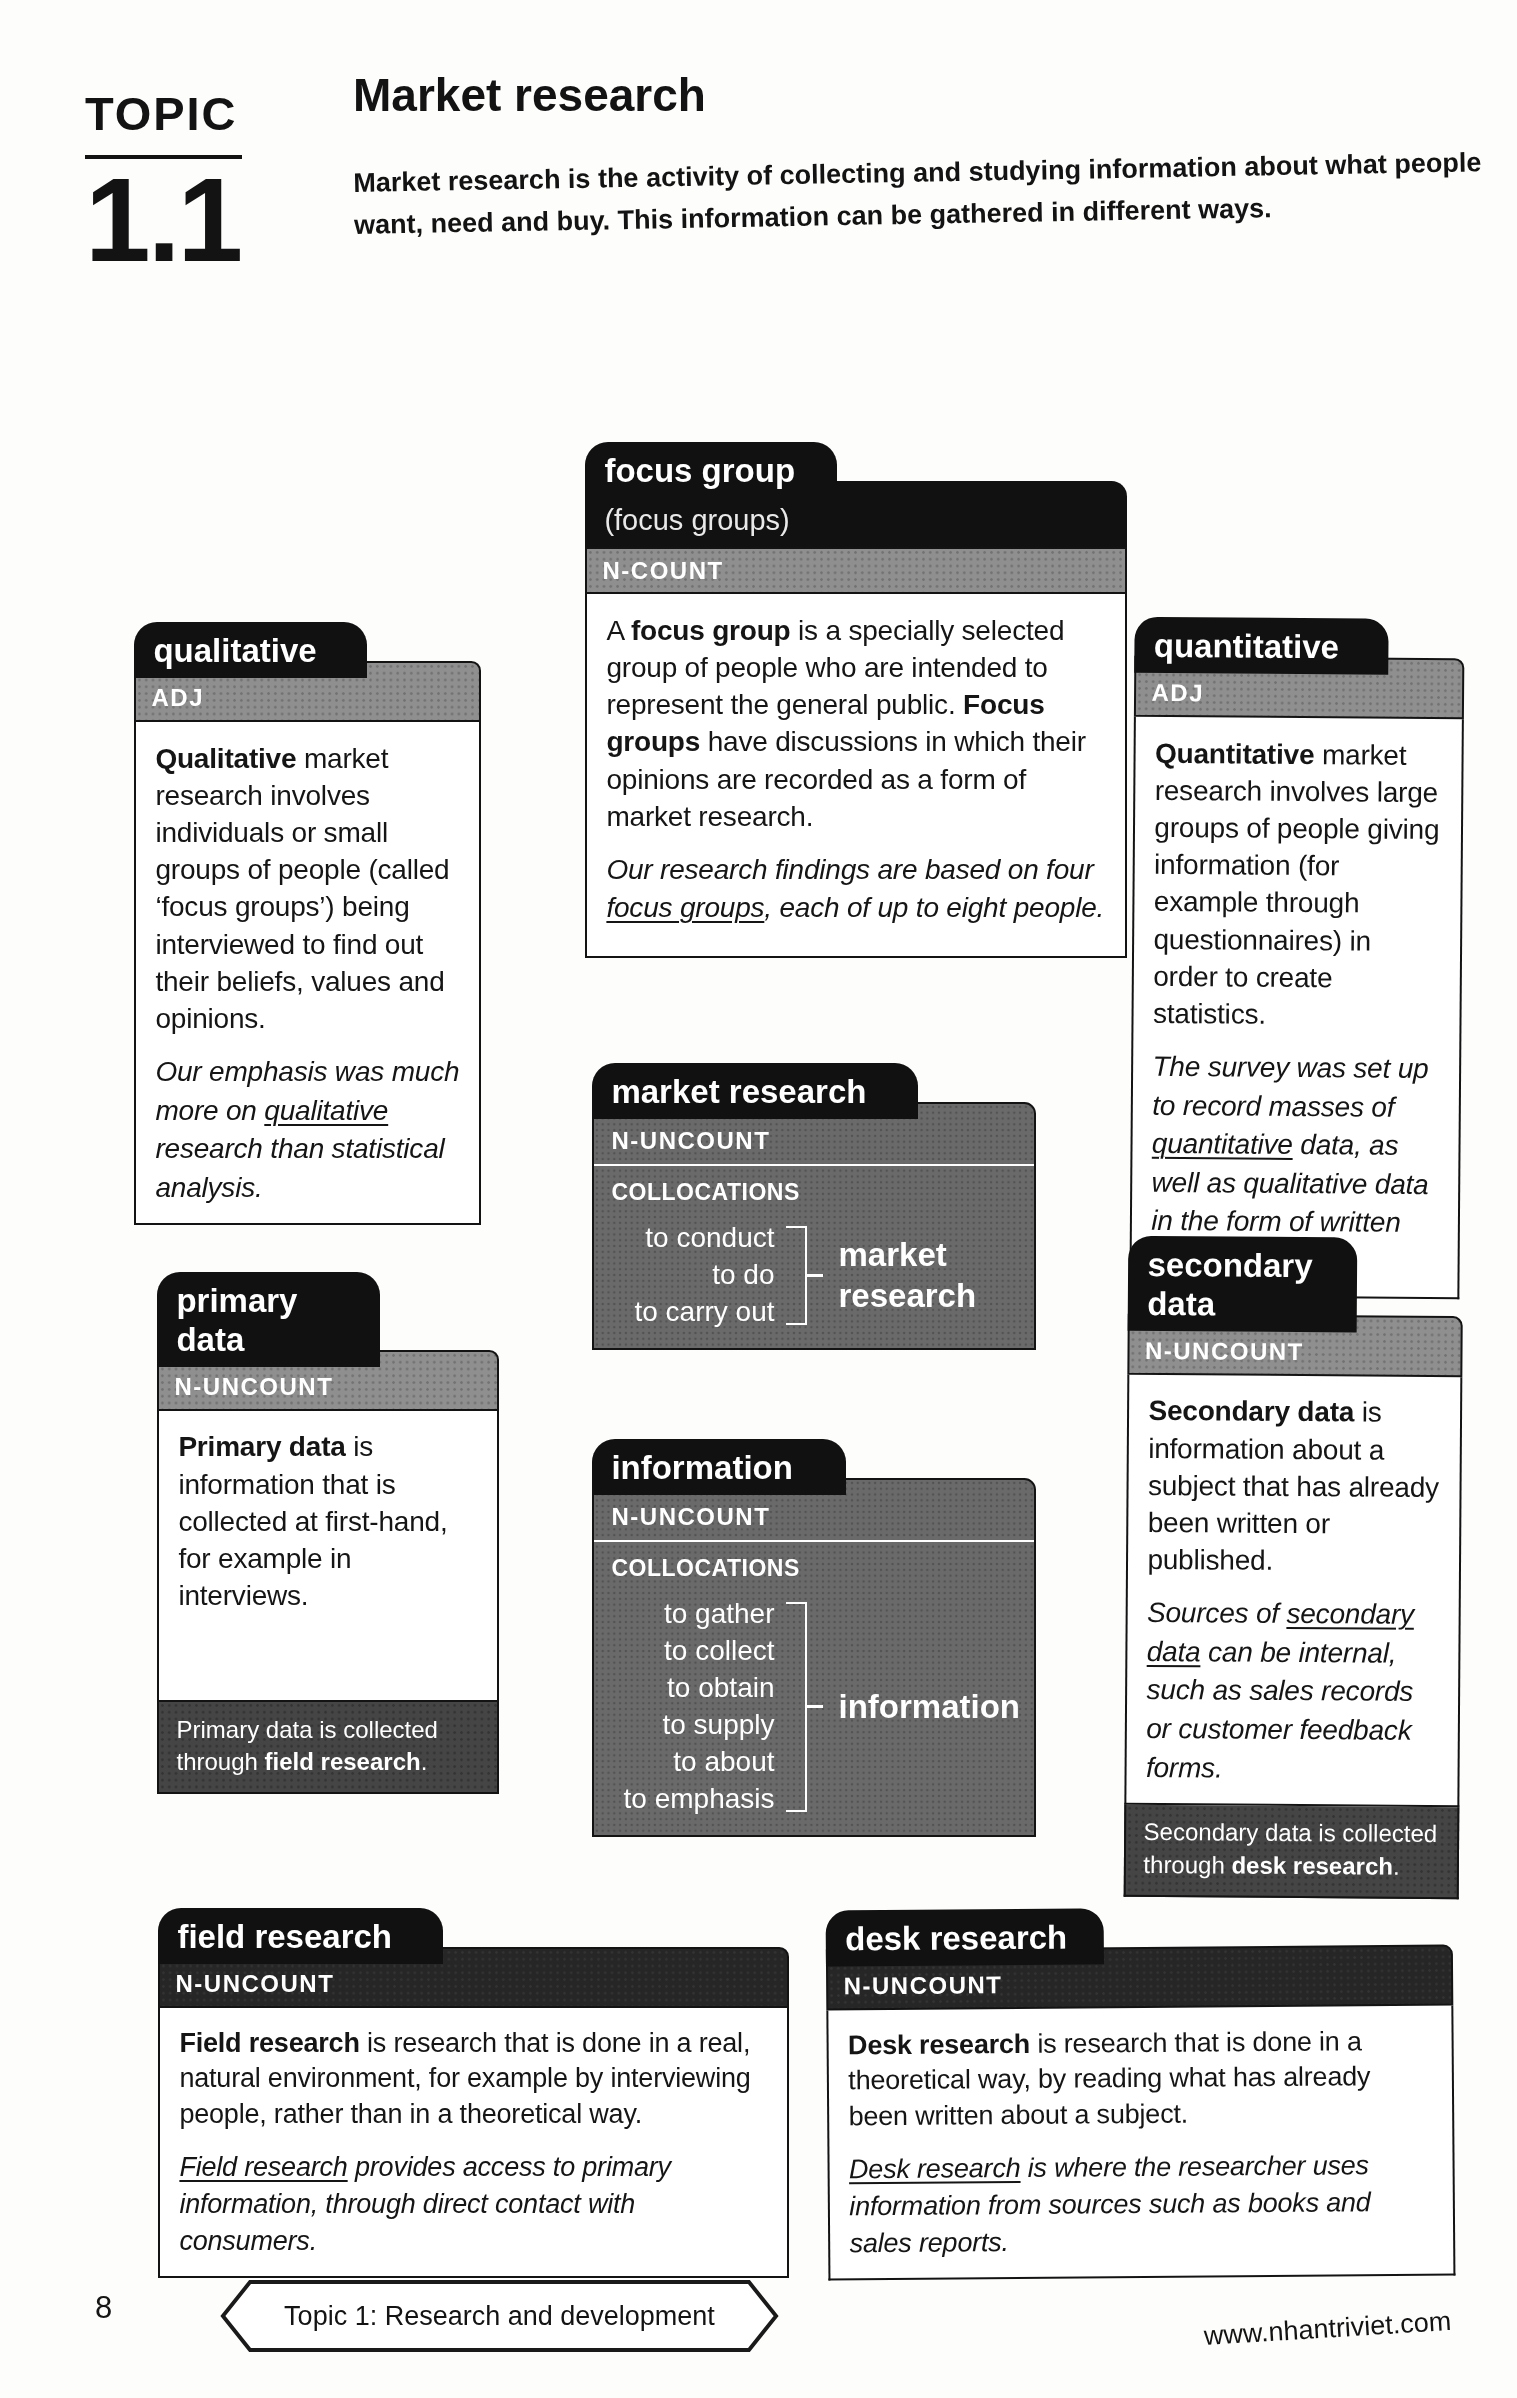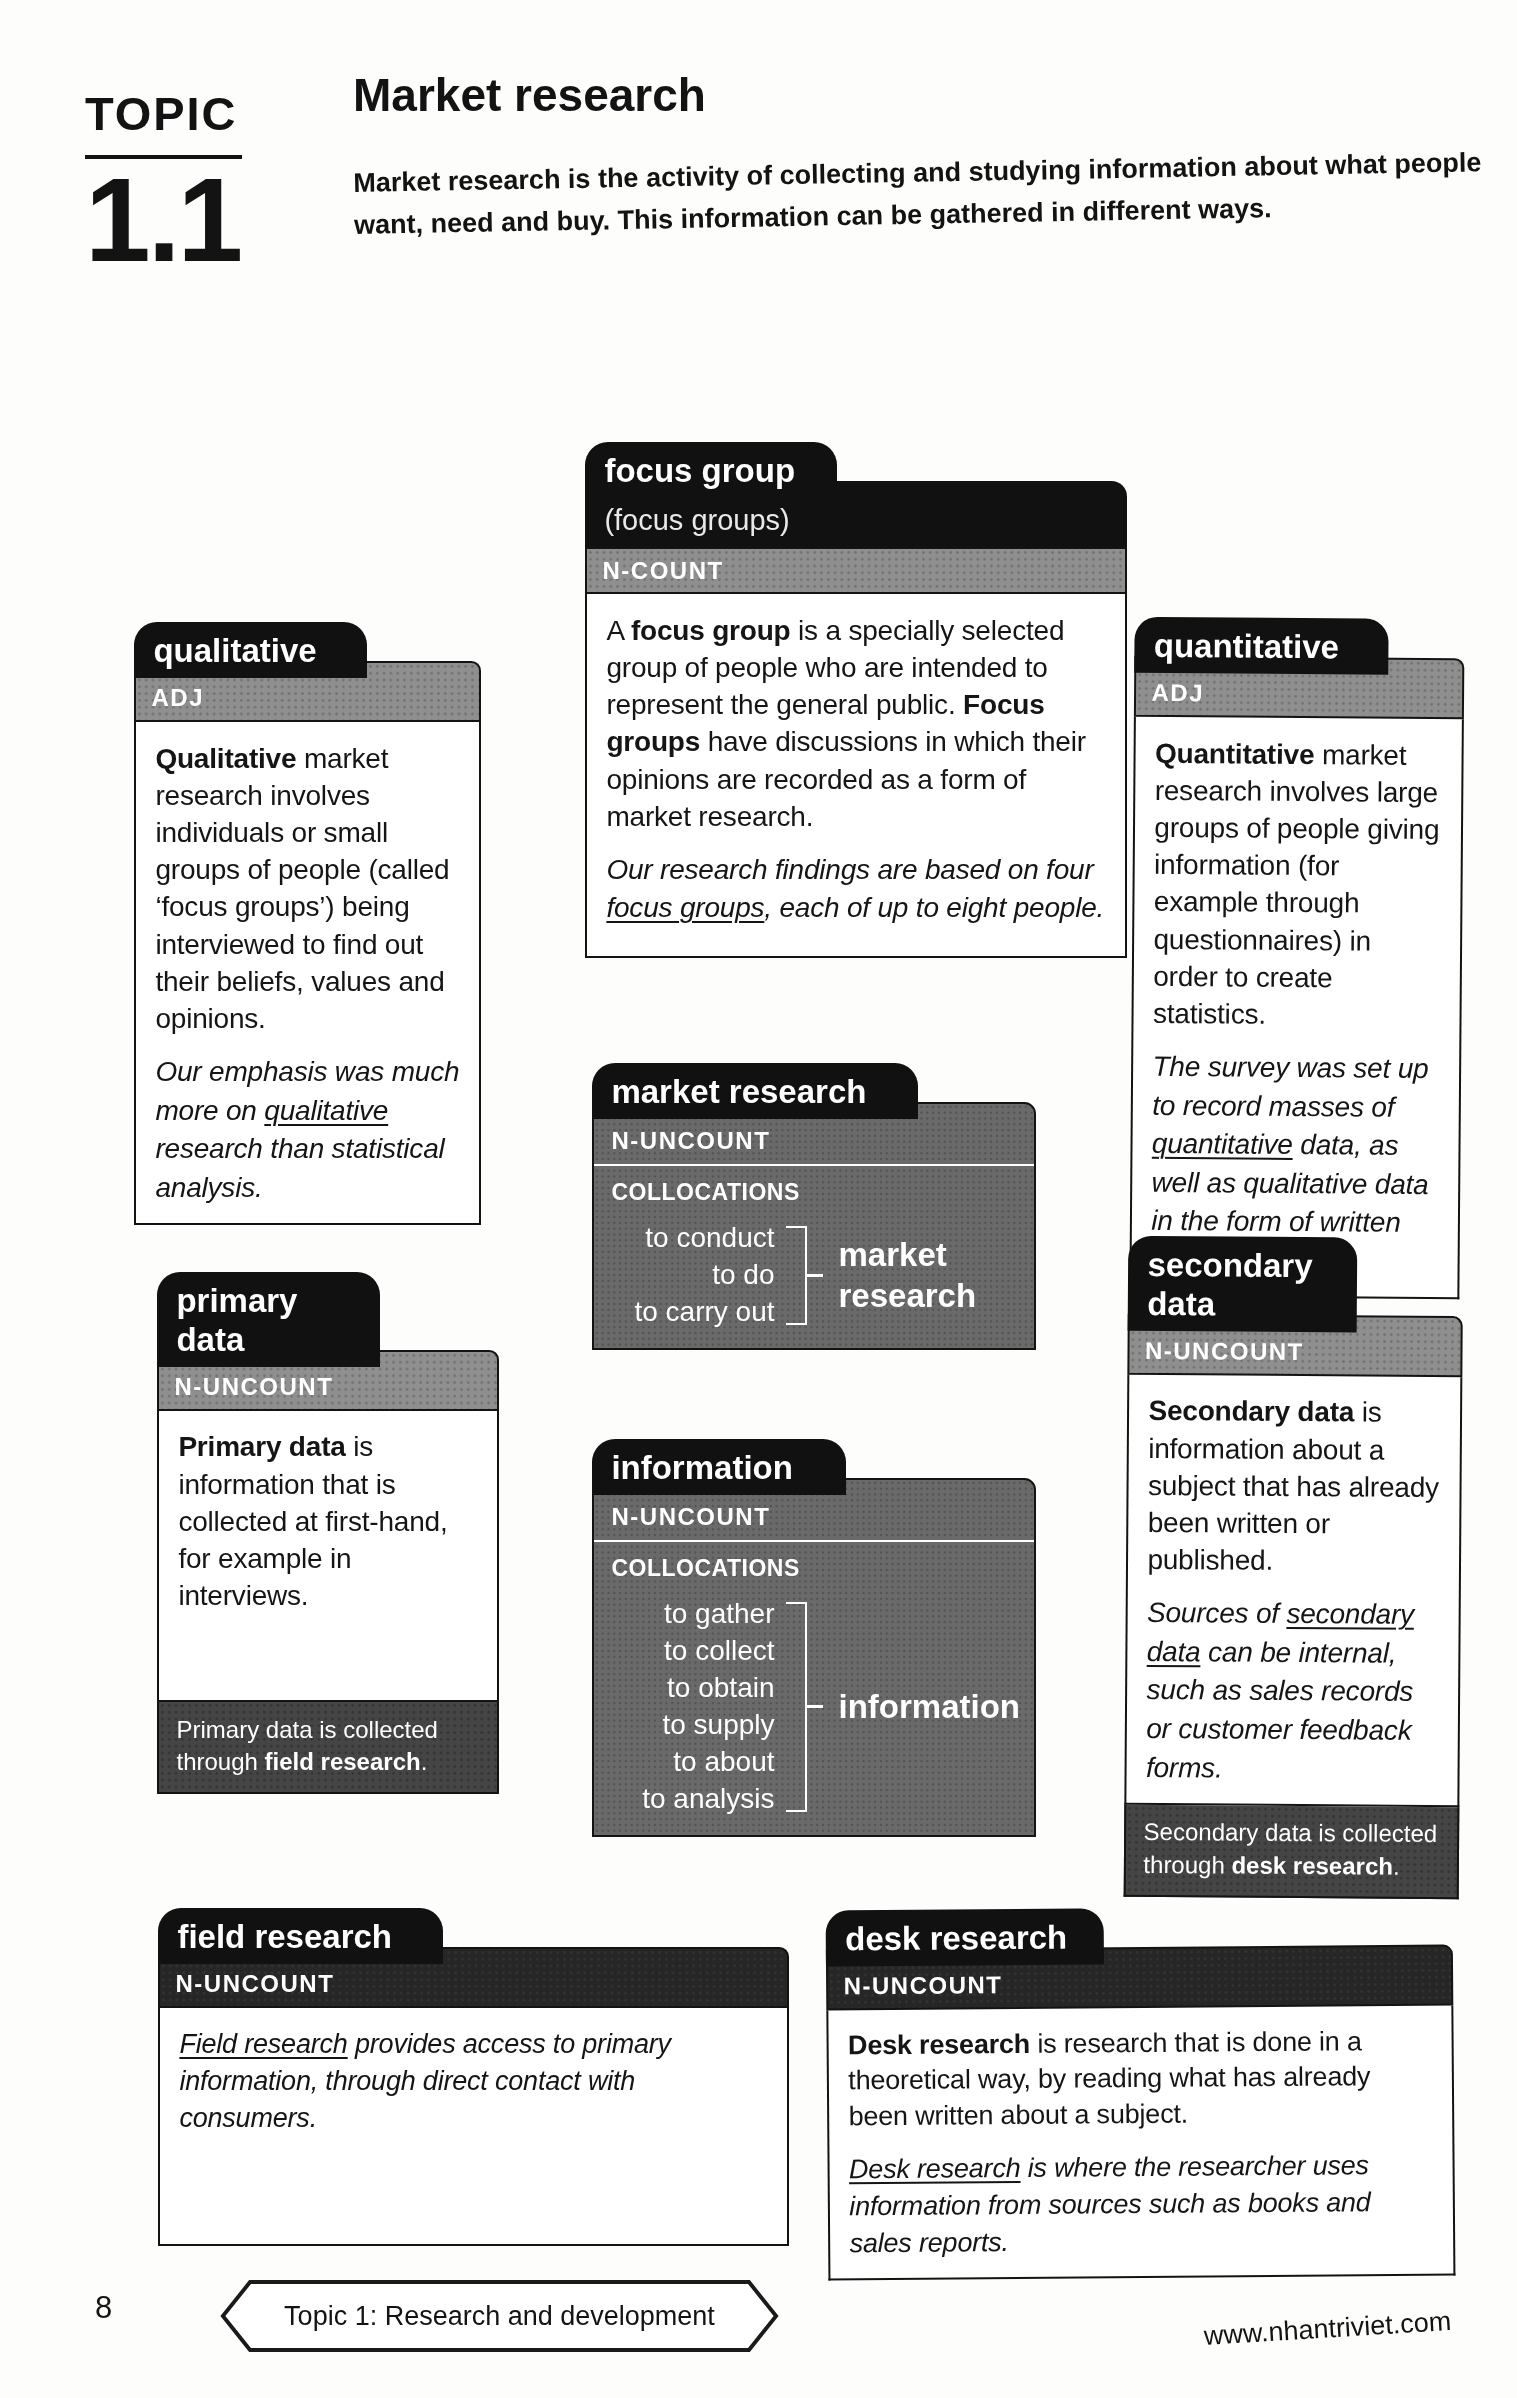--- a/index.html
+++ b/index.html
@@ -176,33 +176,34 @@
     <div class="colloc-body" style="min-height:325px;">
       <div class="colloc-pos">N-UNCOUNT</div>
       <div class="colloc-heading">COLLOCATIONS</div>
       <div class="colloc-row">
         <div class="verbs">
           <div>to gather</div>
           <div>to collect</div>
           <div>to obtain</div>
           <div>to supply</div>
           <div>to about</div>
-          <div>to analysis</div>
+          <div>to emphasis</div>
         </div>
         <div class="bracket"></div>
         <div class="tick"></div>
         <div class="colloc-term">information</div>
       </div>
     </div>
   </div>
 
   <div class="card field" style="left:158px; top:1908px; width:631px;">
     <div class="tab" style="width:285px;">field research</div>
     <div class="pos-band dark">N-UNCOUNT</div>
     <div class="body" style="min-height:238px;">
+      <p class="def"><span class="b">Field research</span><span> is research that is done in a real, natural environment, for example by interviewing people, rather than in a theoretical way.</span></p>
       <p class="ex"><span class="u">Field research</span><span> provides access to primary information, through direct contact with consumers.</span></p>
     </div>
   </div>
 
   <div class="card desk" style="left:827px; top:1908px; width:627px;">
     <div class="tab" style="width:278px;">desk research</div>
     <div class="pos-band dark">N-UNCOUNT</div>
     <div class="body" style="min-height:238px;">
       <p class="def"><span class="b">Desk research</span><span> is research that is done in a theoretical way, by reading what has already been written about a subject.</span></p>
       <p class="ex"><span class="u">Desk research</span><span> is where the researcher uses information from sources such as books and sales reports.</span></p>

